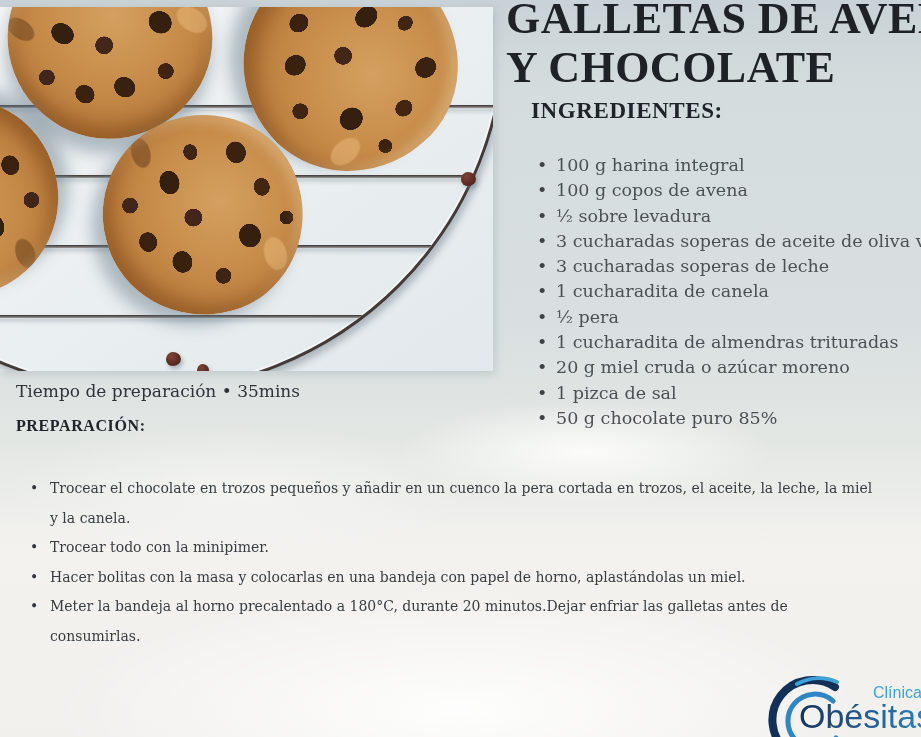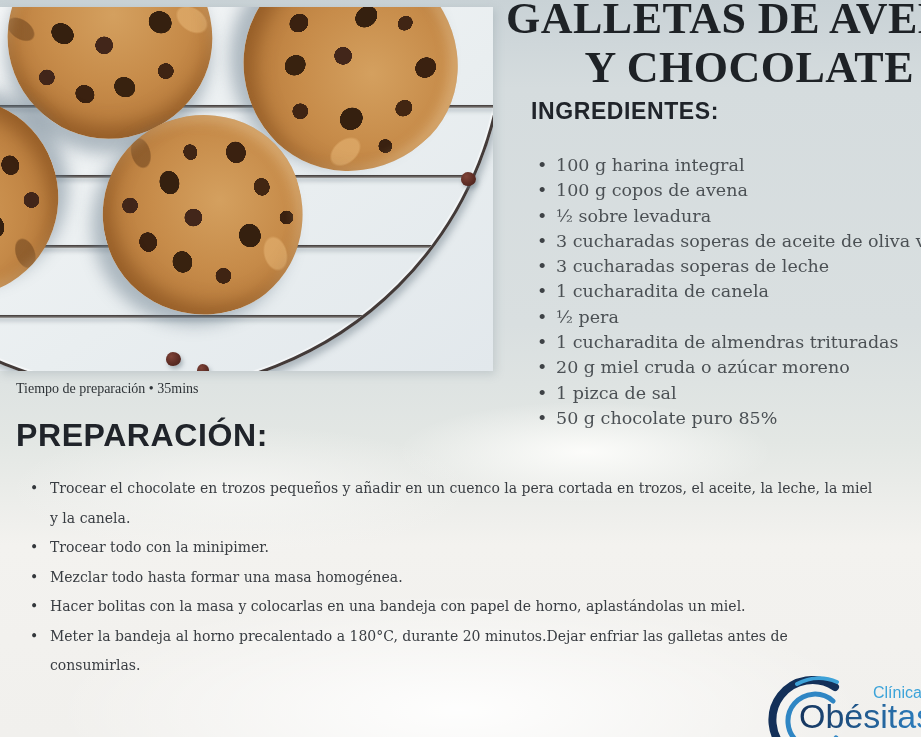--- a/index.html
+++ b/index.html
@@ -53,37 +53,37 @@
     position:absolute;width:15px;height:14px;border-radius:46% 54% 52% 48%/55% 50% 50% 45%;
     background:radial-gradient(circle at 35% 32%, #7e4337 0%, #5d2c24 55%, #40201a 100%);
     box-shadow:2px 3px 4px rgba(110,125,135,.5);
   }
   
   .title{
     position:absolute;left:506px;top:-6px;white-space:nowrap;
     font-family:"Liberation Serif", serif;font-weight:bold;
     font-size:44px;line-height:49px;color:#1e2226;letter-spacing:.5px;
   }
-  .title .line2{display:block;text-align:right;width:408px;white-space:nowrap;}
+  .title .line2{display:block;text-align:left;width:408px;white-space:nowrap;}
   .ing-head,.prep-head{
-    position:absolute;font-family:Liberation Sans, sans-serif;font-weight:700;
+    position:absolute;font-family:Liberation Serif, serif;font-weight:700;
     color:#20242a;letter-spacing:.6px;
   }
   .ing-head{left:531px;top:98px;font-size:23px;}
   .ing-list{
     position:absolute;left:537px;top:153px;margin:0;padding:0;list-style:none;
   }
   .ing-list li{
     position:relative;padding-left:19px;font-size:17.5px;line-height:25.3px;
     color:#4b5054;white-space:nowrap;
   }
   .ing-list li::before{content:"•";position:absolute;left:0;top:0;color:#3e4246;}
   
-  .prep-time{position:absolute;left:16px;top:381px;font-size:14px;color:#2e3337;font-family:Liberation Serif, serif;}
-  .prep-head{left:16px;top:417px;font-size:32px;}
+  .prep-time{position:absolute;left:16px;top:381px;font-size:17px;color:#2e3337;}
+  .prep-head{left:16px;top:417px;font-size:16px;}
   .step-list{
     position:absolute;left:26px;top:474px;width:856px;margin:0;padding:0;list-style:none;
   }
   .step-list li{
     position:relative;padding-left:24px;font-size:14px;line-height:29.5px;color:#393d42;
   }
   .step-list li::before{content:"•";position:absolute;left:4px;top:0;color:#33373b;}
   
   .logo{position:absolute;left:763px;top:676px;width:210px;height:110px;}
 </style>
@@ -126,21 +126,20 @@
     <li>20 g miel cruda o azúcar moreno</li>
     <li>1 pizca de sal</li>
     <li>50 g chocolate puro 85%</li>
   </ul>
 
   <div class="prep-time">Tiempo de preparación • 35mins</div>
   <div class="prep-head">PREPARACIÓN:</div>
   <ul class="step-list">
     <li>Trocear el chocolate en trozos pequeños y añadir en un cuenco la pera cortada en trozos, el aceite, la leche, la miel y la canela.</li>
     <li>Trocear todo con la minipimer.</li>
-    <li>Mezclar todo hasta formar una masa homogénea.</li>
     <li>Hacer bolitas con la masa y colocarlas en una bandeja con papel de horno, aplastándolas un miel.</li>
     <li>Meter la bandeja al horno precalentado a 180°C, durante 20 minutos.Dejar enfriar las galletas antes de consumirlas.</li>
   </ul>
 
   <svg class="logo" viewBox="0 0 210 110">
     <defs>
       <linearGradient id="lg1" x1="0" y1="0" x2="1" y2="0">
         <stop offset="0" stop-color="#16355e"></stop>
         <stop offset="1" stop-color="#2e84c6"></stop>
       </linearGradient>

